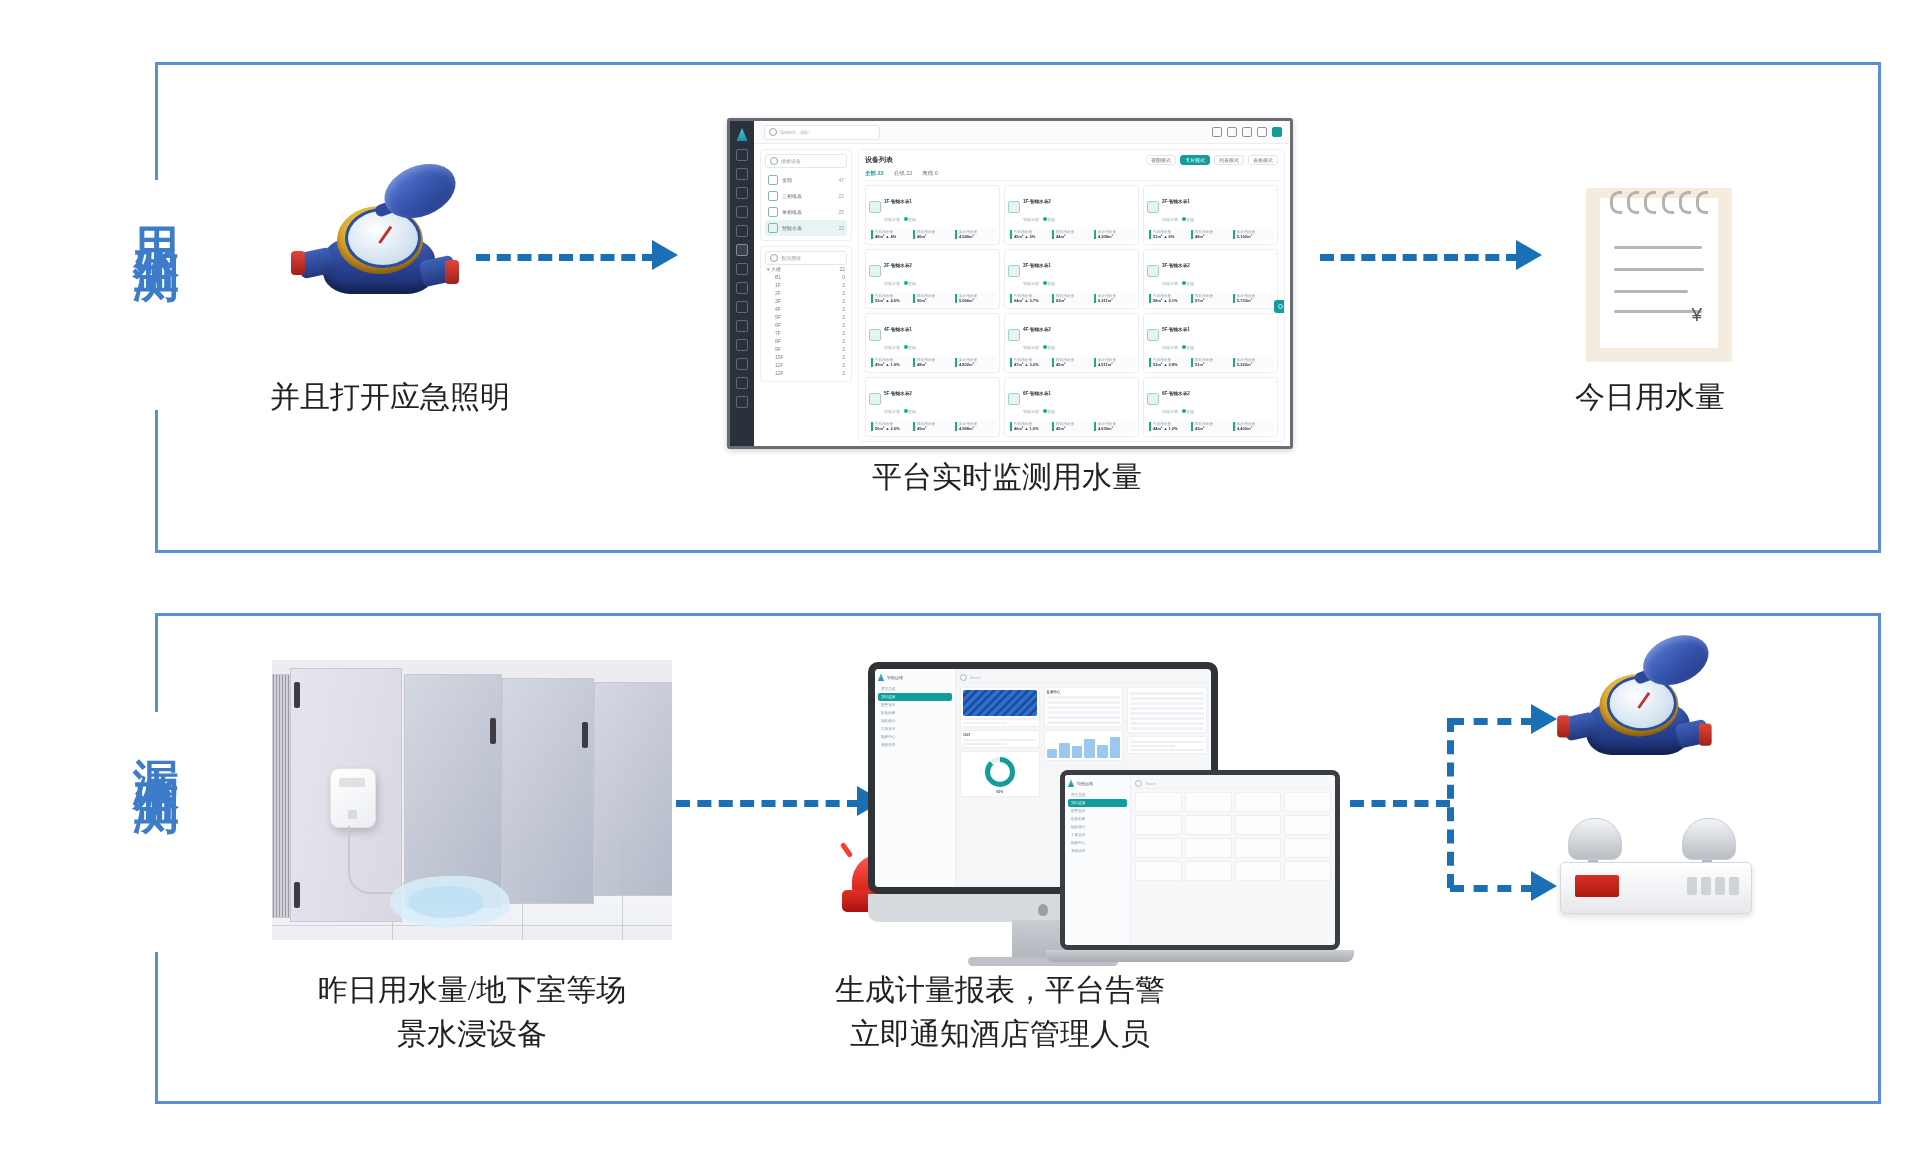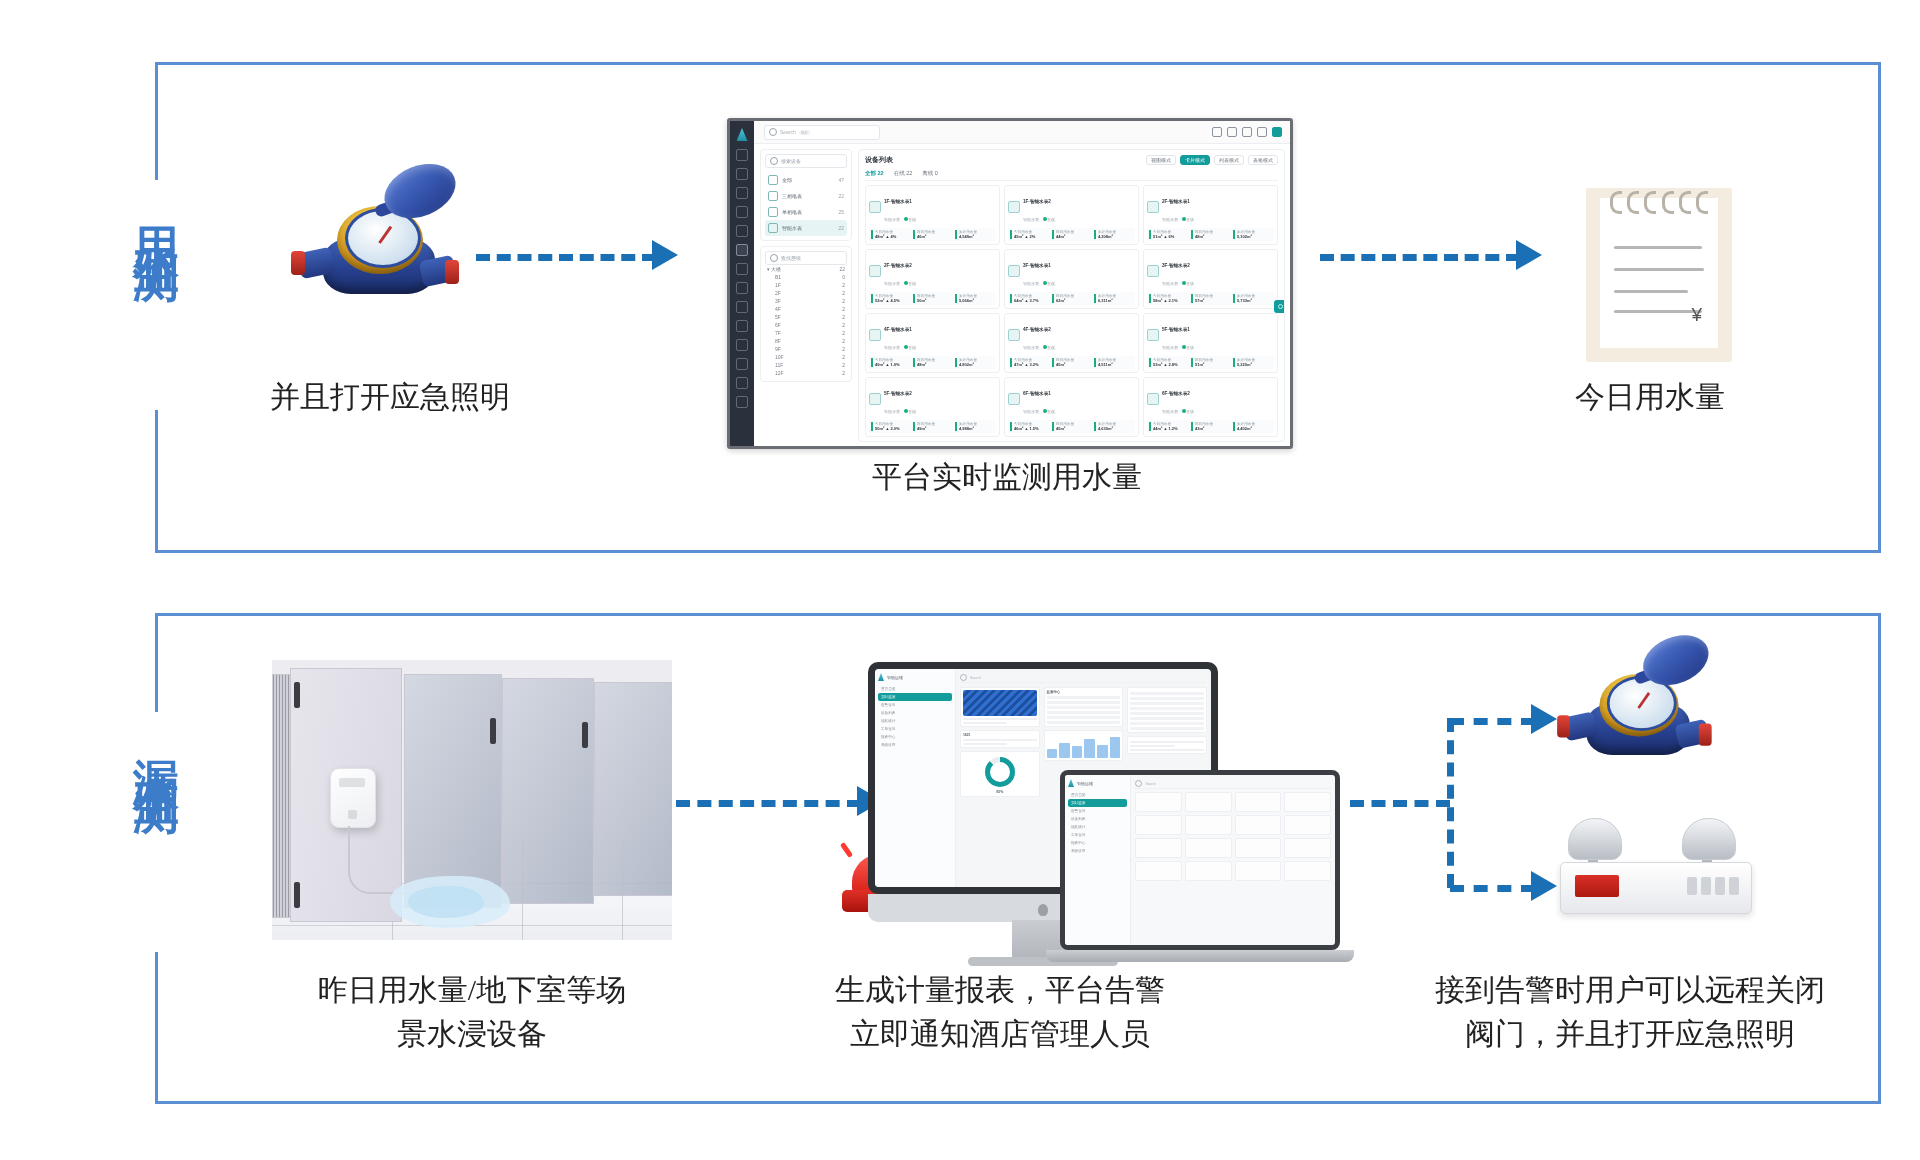--- a/index.html
+++ b/index.html
@@ -883,15 +883,13 @@
       <div class="label"></div>
       <div class="slots">
         <i></i>
           <i></i>
         <i></i>
           <i></i>
       </div>
     </div>
   </div>
 
-  <div class="caption" style="left:1370px;top:968px;width:520px;">接到告警时用户可以远程关闭
-阀门，并且打开应急照明</div>
 </div>
 
 </body></html>

